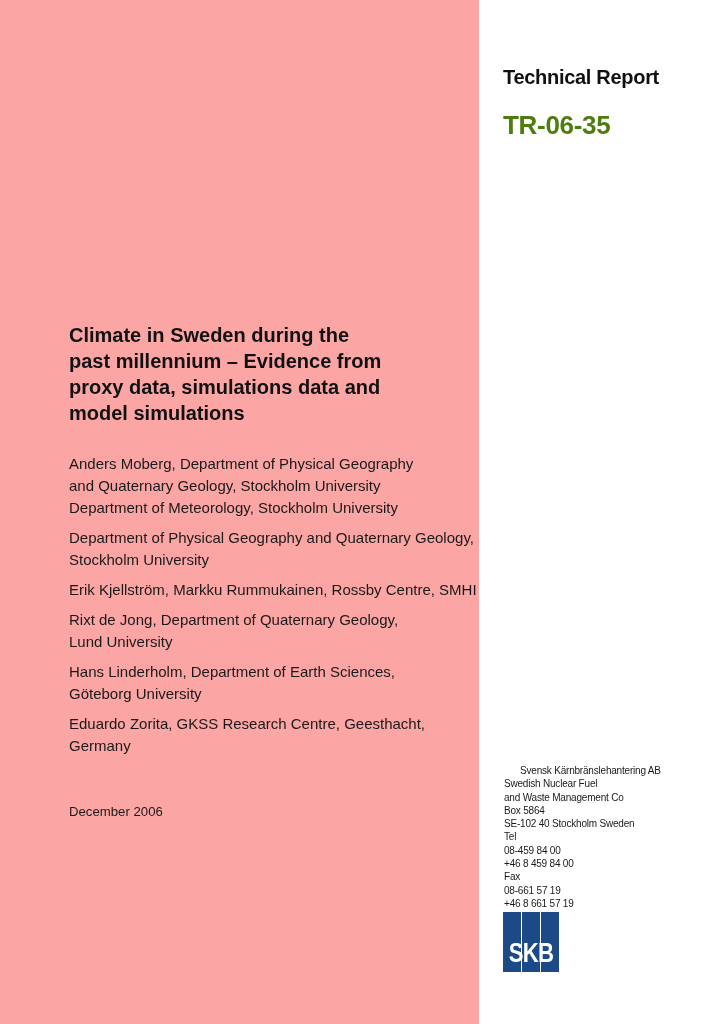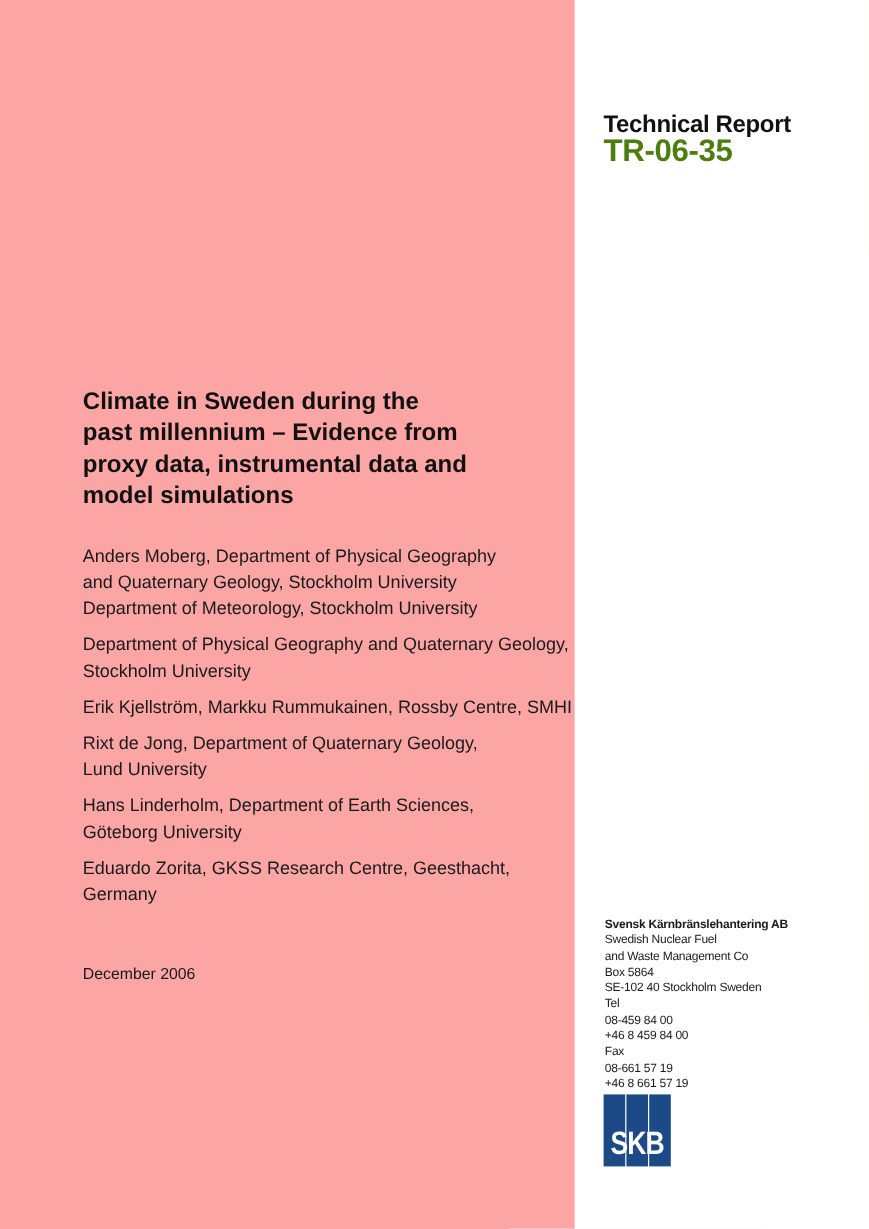--- a/index.html
+++ b/index.html
@@ -33,21 +33,20 @@
     }
     .report-type {
       position: absolute;
       left: 503px;
       top: 66px;
       font-size: 20px;
       font-weight: bold;
       letter-spacing: -0.3px;
       color: #111;
       white-space: nowrap;
-      margin-top: 27px;
     }
     .report-number {
       position: absolute;
       left: 503px;
       top: 110px;
       font-size: 26px;
       font-weight: bold;
       letter-spacing: -0.3px;
       color: #4d7c0f;
       white-space: nowrap;
@@ -90,23 +89,24 @@
     .address {
       position: absolute;
       left: 504px;
       top: 764px;
       font-size: 10px;
       line-height: 13.3px;
       color: #1a1a1a;
       letter-spacing: -0.2px;
     }
     .address .company {
-      font-weight: bold;
+      font-weight: normal;
       display: block;
       white-space: nowrap;
+      margin-left: 16px;
     }
     .address .line {
       display: block;
       white-space: nowrap;
     }
     .address .phone-row {
       display: flex;
       white-space: nowrap;
       flex-direction: column;
     }
@@ -147,21 +147,21 @@
       transform-origin: center;
     }
   </style>
 </head>
 <body>
 
 <div class="left-panel">
   <div class="title">
     <span class="line">Climate in Sweden during the</span>
     <span class="line">past millennium – Evidence from</span>
-    <span class="line">proxy data, instrumental data and</span>
+    <span class="line">proxy data, simulations data and</span>
     <span class="line">model simulations</span>
   </div>
 
   <div class="authors">
     <div class="author-block">
       <span class="line">Anders Moberg, Department of Physical Geography</span>
       <span class="line">and Quaternary Geology, Stockholm University</span>
       <span class="line">Department of Meteorology, Stockholm University</span>
     </div>
     <div class="author-block">

